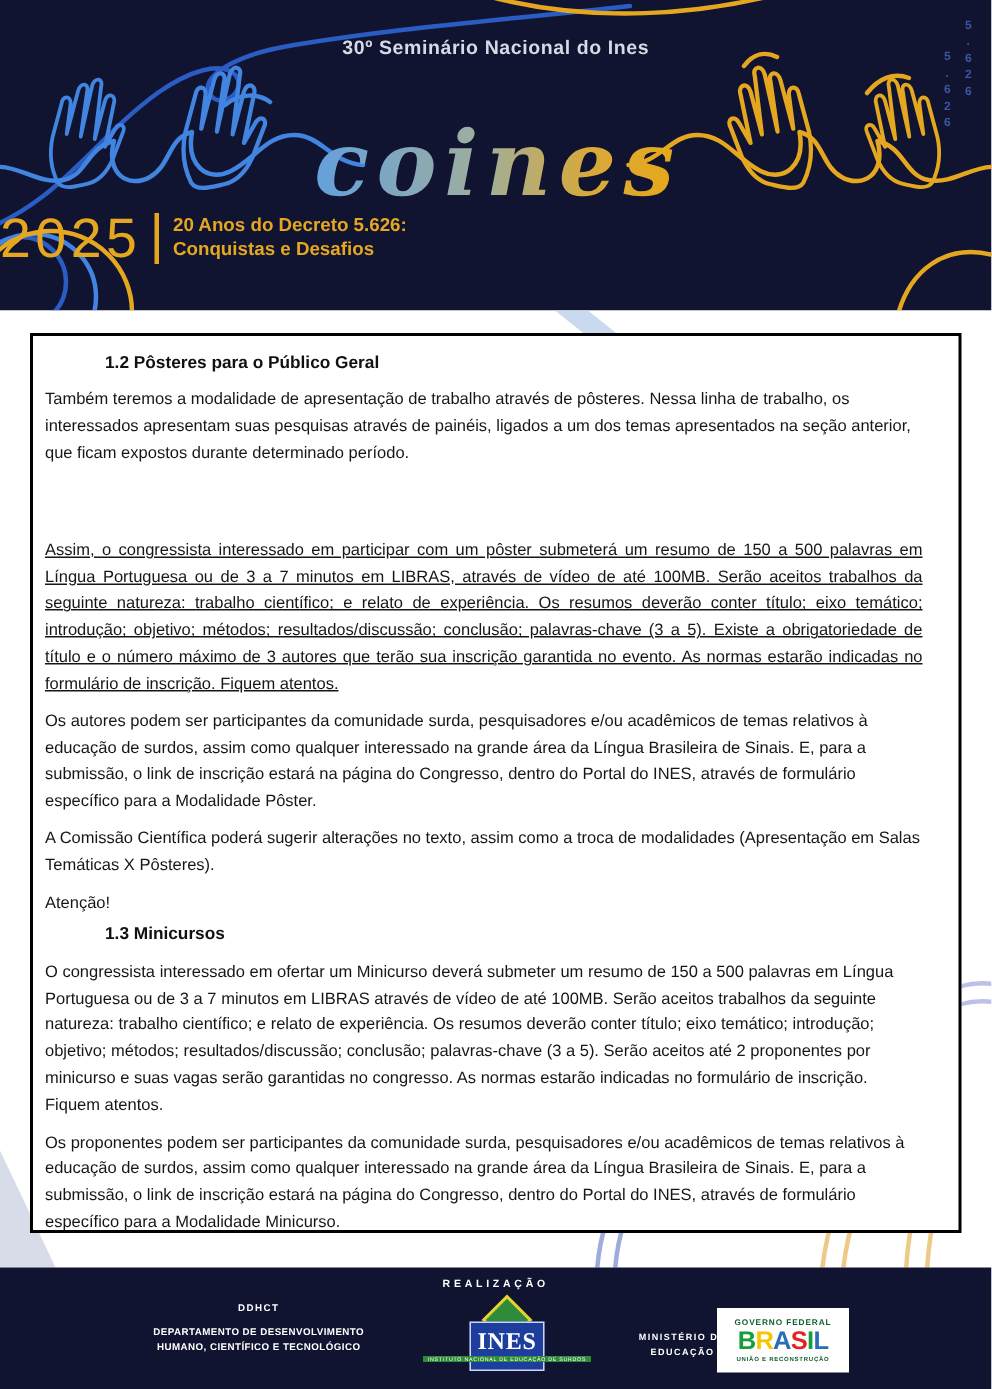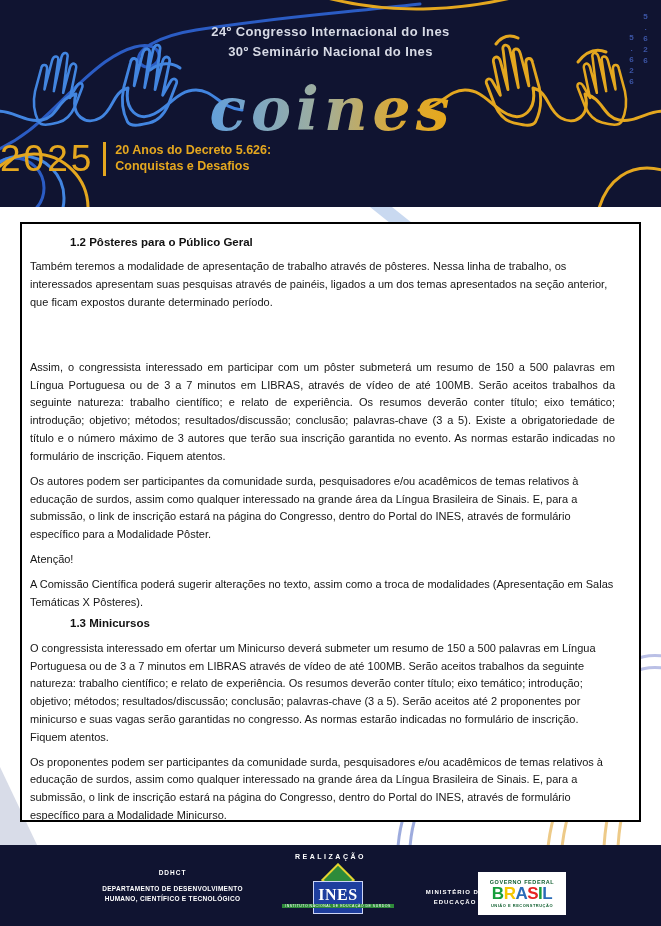--- a/index.html
+++ b/index.html
@@ -21,21 +21,21 @@
   .vcode-1 { left:641px; top:12px; }
   .vcode-2 { left:627px; top:33px; }
 
   
   .body-area { position:absolute; top:207px; left:0; width:661px; height:638px; background:#ffffff; }
   .body-decor { position:absolute; top:0; left:0; width:661px; height:638px; pointer-events:none; }
   .doc-box { position:absolute; left:20px; top:15px; width:621px; height:600px;
     border:2px solid #000; background:#fff; padding:6px 24px 0 8px; overflow:hidden; }
   .doc-heading { font-weight:bold; font-size:11.5px; color:#111; margin:3px 0 0 40px; line-height:1.6; }
   .doc-para { font-size:11px; color:#161616; line-height:1.62; margin-top:7px; }
-  .justify { text-align:justify; }
+  .justify { text-align:justify;text-decoration:underline; }
   .spacer { height:40px; }
 
   
   .footer { position:absolute; top:845px; left:0; width:661px; height:81px; background:#101431; color:#fff;padding-left:10px; }
   .realizacao { position:absolute; top:8px; left:0; width:100%; text-align:center;
     font-size:7px; font-weight:bold; letter-spacing:2.5px; }
   .ddhct { position:absolute; left:85px; top:24px; width:175px; text-align:center; }
   .ddhct-acronym { font-size:6.5px; font-weight:bold; letter-spacing:1px; }
   .ddhct-name { margin-top:8px; font-size:6.5px; font-weight:bold; letter-spacing:.3px; line-height:1.55; }
   .ministry { position:absolute; left:400px; top:42px; width:110px; text-align:center;
@@ -98,21 +98,20 @@
       <circle cx="22" cy="198" r="42" stroke="#4285e0"></circle>
       <circle cx="34" cy="208" r="54" stroke="#e4a71f"></circle>
     </g>
 
     <path d="M598,212 C606,180 630,162 662,170" fill="none" stroke="#e4a71f" stroke-width="3" stroke-linecap="round"></path>
 
     <text x="332" y="130" text-anchor="middle" font-family="DejaVu Serif, serif" font-style="italic" font-weight="bold" font-size="60" letter-spacing="5" fill="url(#coinesGrad)">coines</text>
   </svg>
 
   <div class="congress-titles">
-    <div>24º Congresso Internacional do Ines</div>
     <div>30º Seminário Nacional do Ines</div>
   </div>
 
   <div class="tagline-row">
     <div class="year">2025</div>
     <div class="tag-divider"></div>
     <div class="tagline">
       <div>20 Anos do Decreto 5.626:</div>
       <div>Conquistas e Desafios</div>
     </div>
@@ -142,22 +141,22 @@
     </g>
     <path d="M0,560 L38,640 L0,640 Z" fill="#d8dce8"></path>
   </svg>
 
   <div class="doc-box">
     <h3 class="doc-heading">1.2 Pôsteres para o Público Geral</h3>
     <p class="doc-para">Também teremos a modalidade de apresentação de trabalho através de pôsteres. Nessa linha de trabalho, os interessados apresentam suas pesquisas através de painéis, ligados a um dos temas apresentados na seção anterior, que ficam expostos durante determinado período.</p>
     <div class="spacer"></div>
     <p class="doc-para justify">Assim, o congressista interessado em participar com um pôster submeterá um resumo de 150 a 500 palavras em Língua Portuguesa ou de 3 a 7 minutos em LIBRAS, através de vídeo de até 100MB. Serão aceitos trabalhos da seguinte natureza: trabalho científico; e relato de experiência. Os resumos deverão conter título; eixo temático; introdução; objetivo; métodos; resultados/discussão; conclusão; palavras-chave (3 a 5). Existe a obrigatoriedade de título e o número máximo de 3 autores que terão sua inscrição garantida no evento. As normas estarão indicadas no formulário de inscrição. Fiquem atentos.</p>
     <p class="doc-para">Os autores podem ser participantes da comunidade surda, pesquisadores e/ou acadêmicos de temas relativos à educação de surdos, assim como qualquer interessado na grande área da Língua Brasileira de Sinais. E, para a submissão, o link de inscrição estará na página do Congresso, dentro do Portal do INES, através de formulário específico para a Modalidade Pôster.</p>
+    <p class="doc-para">A Comissão Científica poderá sugerir alterações no texto, assim como a troca de modalidades (Apresentação em Salas Temáticas X Pôsteres).</p>
     <p class="doc-para">Atenção!</p>
-    <p class="doc-para">A Comissão Científica poderá sugerir alterações no texto, assim como a troca de modalidades (Apresentação em Salas Temáticas X Pôsteres).</p>
     <h3 class="doc-heading">1.3 Minicursos</h3>
     <p class="doc-para">O congressista interessado em ofertar um Minicurso deverá submeter um resumo de 150 a 500 palavras em Língua Portuguesa ou de 3 a 7 minutos em LIBRAS através de vídeo de até 100MB. Serão aceitos trabalhos da seguinte natureza: trabalho científico; e relato de experiência. Os resumos deverão conter título; eixo temático; introdução; objetivo; métodos; resultados/discussão; conclusão; palavras-chave (3 a 5). Serão aceitos até 2 proponentes por minicurso e suas vagas serão garantidas no congresso. As normas estarão indicadas no formulário de inscrição. Fiquem atentos.</p>
     <p class="doc-para">Os proponentes podem ser participantes da comunidade surda, pesquisadores e/ou acadêmicos de temas relativos à educação de surdos, assim como qualquer interessado na grande área da Língua Brasileira de Sinais.  E, para a submissão, o link de inscrição estará na página do Congresso, dentro do Portal do INES, através de formulário específico para a Modalidade Minicurso.</p>
   </div>
 </div>
 
 <div class="footer">
   <div class="realizacao">REALIZAÇÃO</div>
 
   <div class="ddhct">

